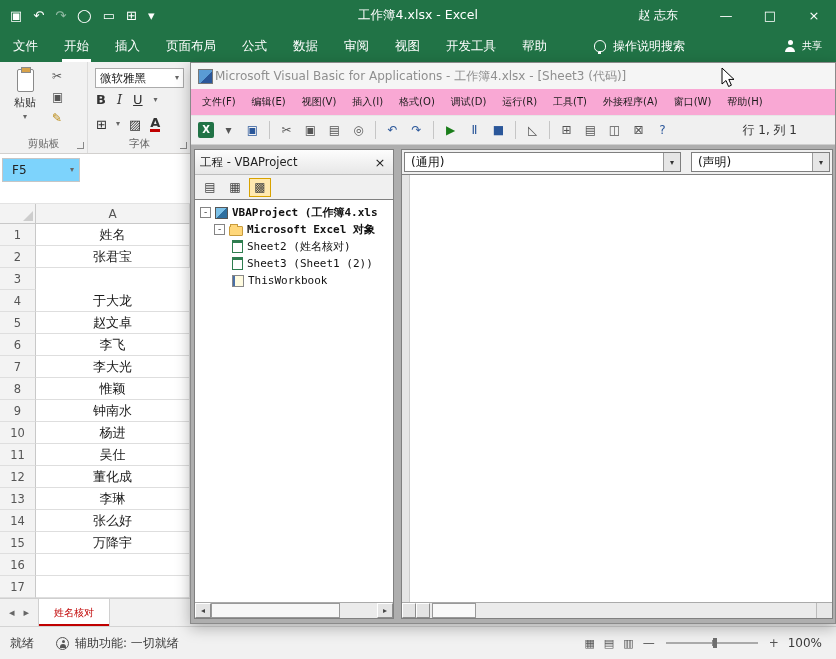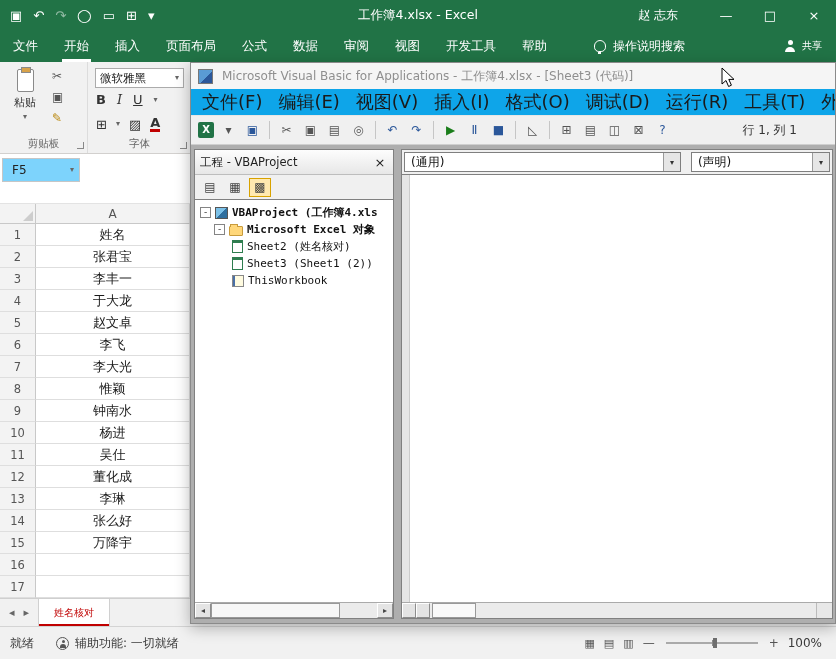--- a/index.html
+++ b/index.html
@@ -87,24 +87,24 @@
   .sb-right{margin-left:auto;display:flex;align-items:center;gap:9px;margin-right:14px;}
   .view-icon{font-size:11px;color:#555;line-height:1;}
   .zoomsign{color:#555;font-size:12px;}
   .zoom-track{width:92px;height:2px;background:#ababab;position:relative;margin:0 2px;}
   .zoom-track:before{content:"";position:absolute;left:50%;top:-2px;width:1px;height:6px;background:#8a8a8a;}
   .zoom-thumb{position:absolute;left:52%;top:-4px;width:4px;height:10px;background:#6f6f6f;}
   .zoom-label{min-width:34px;text-align:right;}
 
   
   .vba{position:absolute;left:190px;top:62px;width:646px;height:562px;background:#f0f0f0;border:1px solid #8a8a8a;box-shadow:0 4px 14px rgba(0,0,0,.28);}
-  .vba-titlebar{height:26px;display:flex;align-items:center;gap:9px;padding-left:7px;background:#f5f5f5;}
+  .vba-titlebar{height:26px;display:flex;align-items:center;gap:2px;padding-left:7px;background:#f5f5f5;}
   .vba-appicon{width:15px;height:15px;background:linear-gradient(135deg,#5a9bd5 55%,#2b579a 55%);border:1px solid #777;flex:none;}
   .vba-title{color:#8f8f8f;font-size:12px;white-space:nowrap;overflow:hidden;}
-  .vba-menubar{height:26px;display:flex;align-items:center;padding-left:3px;background:#0ea5e9;font-size:18px;color:#1a1a1a;overflow:hidden;}
+  .vba-menubar{height:26px;display:flex;align-items:center;padding-left:3px;background:#f9a8d4;font-size:10px;color:#1a1a1a;overflow:hidden;}
   .vba-menu-item{padding:0 8px;height:100%;display:flex;align-items:center;white-space:nowrap;}
   .vba-toolbar{height:30px;display:flex;align-items:center;gap:5px;padding-left:7px;background:#f0f0f0;border-top:1px solid #e6e6e6;border-bottom:1px solid #cfcfcf;}
   .vicon{width:19px;height:19px;display:flex;align-items:center;justify-content:center;font-size:12px;color:#555;line-height:1;flex:none;}
   .vicon.boxed{width:16px;height:16px;font-size:10px;font-weight:bold;border-radius:2px;}
   .vsep{width:1px;height:18px;background:#c6c6c6;margin:0 2px;flex:none;}
   .caret-pos{margin-left:auto;margin-right:38px;font-size:12px;color:#333;white-space:nowrap;}
   .vba-client{position:absolute;left:0;top:82px;right:0;bottom:0;background:#aeaeae;}
 
   
   .proj{position:absolute;left:3px;top:4px;width:200px;bottom:4px;background:#f0f0f0;border:1px solid #808080;display:flex;flex-direction:column;}
@@ -249,21 +249,20 @@
         <div class="grow">
           <div class="rownum">1</div>
           <div class="cellA">姓名</div>
         </div>
         <div class="grow">
           <div class="rownum">2</div>
           <div class="cellA">张君宝</div>
         </div>
         <div class="grow">
           <div class="rownum">3</div>
-          <div class="cellA">李丰一</div>
         </div>
         <div class="grow">
           <div class="rownum">4</div>
           <div class="cellA">于大龙</div>
         </div>
         <div class="grow">
           <div class="rownum">5</div>
           <div class="cellA">赵文卓</div>
         </div>
         <div class="grow">

